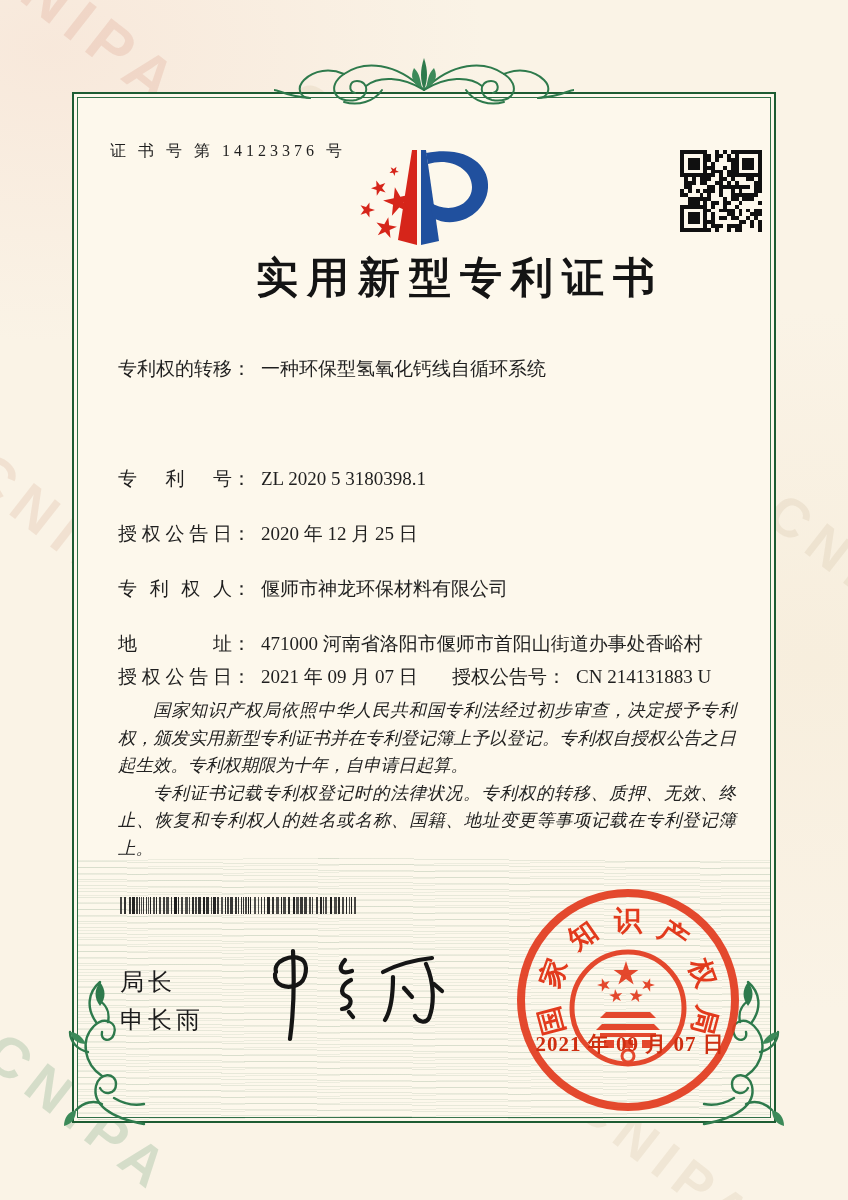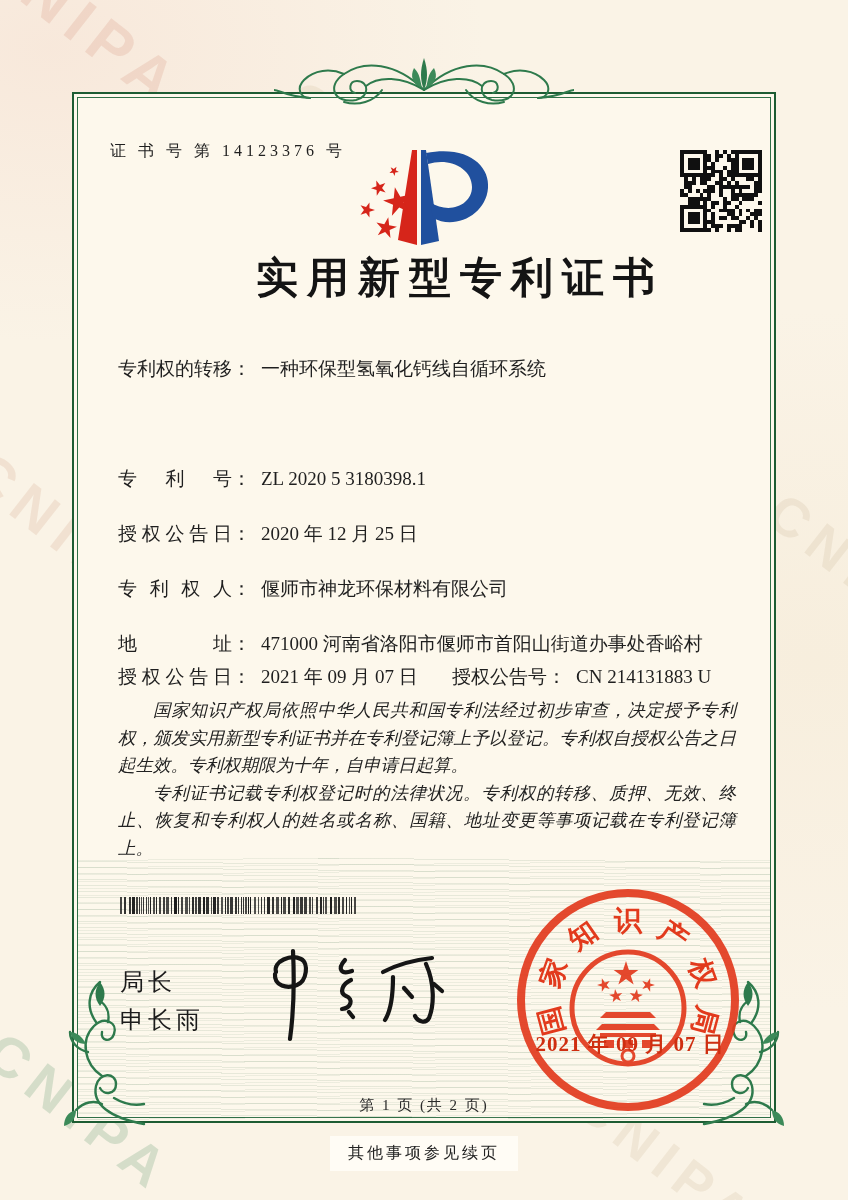--- a/index.html
+++ b/index.html
@@ -530,16 +530,14 @@
       <path d="M84,146 L148,146 L142,140 L90,140 Z" fill="#e23a1d"></path>
       <rect x="88" y="149" width="56" height="4" fill="#e23a1d"></rect>
       <rect x="92" y="156" width="10" height="8" fill="#e23a1d"></rect>
       <rect x="111" y="156" width="10" height="8" fill="#e23a1d"></rect>
       <rect x="130" y="156" width="10" height="8" fill="#e23a1d"></rect>
       <circle cx="116" cy="172" r="6" fill="none" stroke="#e23a1d" stroke-width="3"></circle>
     </g>
   </svg>
   <div class="abs seal-date">2021 年 09 月 07 日</div>
 
-  <div class="abs footer">第 1 页 (共 2 页)</div>
-  <div class="abs contnote">其他事项参见续页</div>
 
 </div>
 
 </body></html>

